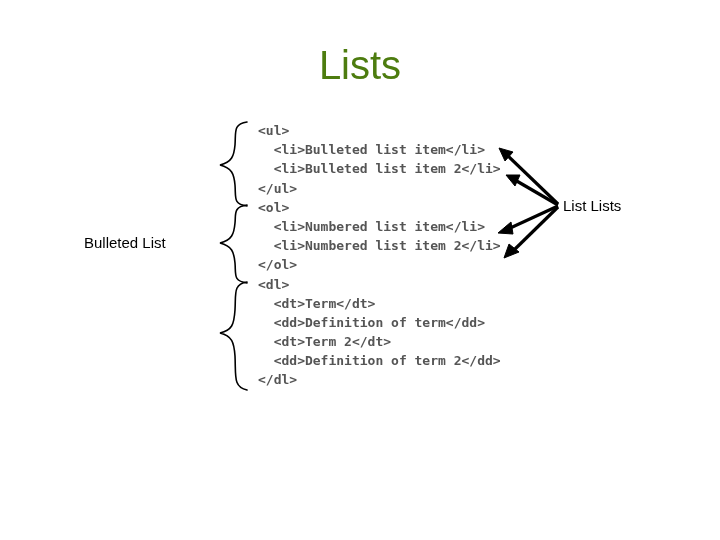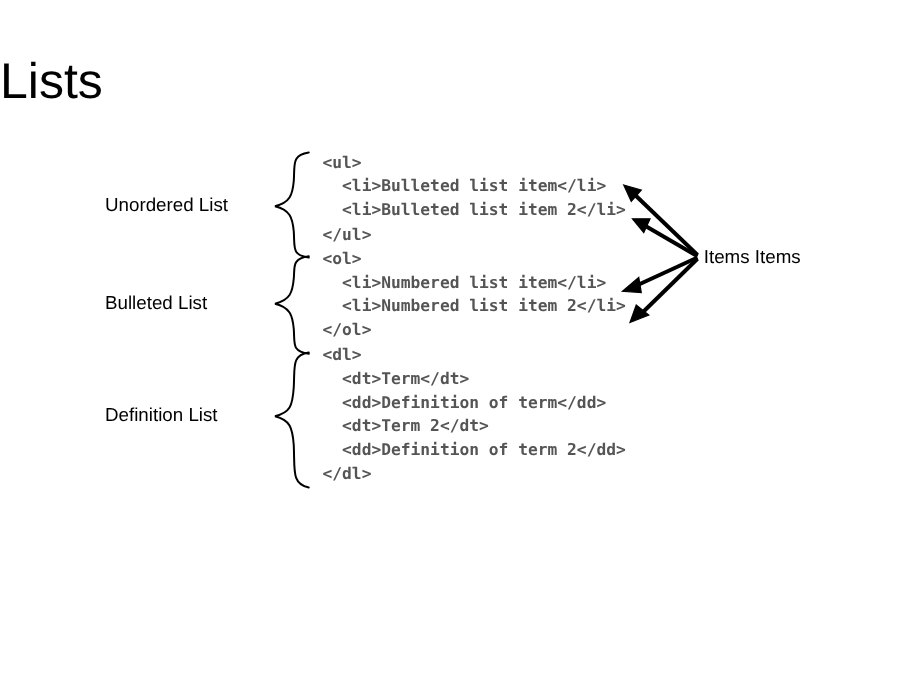--- a/index.html
+++ b/index.html
@@ -22,24 +22,25 @@
     height: 540px;
     background: #ffffff;
   }
 
   
   #slide-title {
     position: absolute;
     left: 0;
     top: 40px;
     width: 720px;
+    text-align: center;
     font-size: 40px;
     line-height: 50px;
     font-weight: 400;
-    color: #000000;
+    color: #4d7c0f;
     letter-spacing: 0px;
   }
 
   
   .callout-label {
     position: absolute;
     font-size: 15px;
     line-height: 18px;
     font-weight: 400;
     color: #000000;
@@ -102,27 +103,25 @@
     letter-spacing: 0.1px;
   }
 </style>
 </head>
 <body>
 
 <div id="slide">
 
   <div id="slide-title">Lists</div>
 
-  <div class="callout-label" id="label-unordered">Unordered List</div>
 
   <div class="callout-label" id="label-ordered">Bulleted List</div>
 
-  <div class="callout-label" id="label-definition">Definition List</div>
 
-  <div id="label-list-items">Items Items</div>
+  <div id="label-list-items">List Lists</div>
 
   <div id="code-block" style="color: rgb(85, 85, 85);"><span class="code-line">&lt;ul&gt;</span><span class="code-line">  &lt;li&gt;Bulleted list item&lt;/li&gt;</span><span class="code-line">  &lt;li&gt;Bulleted list item 2&lt;/li&gt;</span><span class="code-line">&lt;/ul&gt;</span><span class="code-line">&lt;ol&gt;</span><span class="code-line">  &lt;li&gt;Numbered list item&lt;/li&gt;</span><span class="code-line">  &lt;li&gt;Numbered list item 2&lt;/li&gt;</span><span class="code-line">&lt;/ol&gt;</span><span class="code-line">&lt;dl&gt;</span><span class="code-line">  &lt;dt&gt;Term&lt;/dt&gt;</span><span class="code-line">  &lt;dd&gt;Definition of term&lt;/dd&gt;</span><span class="code-line">  &lt;dt&gt;Term 2&lt;/dt&gt;</span><span class="code-line">  &lt;dd&gt;Definition of term 2&lt;/dd&gt;</span><span class="code-line">&lt;/dl&gt;</span></div>
 
   <svg id="annotations" width="720" height="540" viewBox="0 0 720 540" xmlns="http://www.w3.org/2000/svg">
 
     <path d="M 247 122
              C 233 124, 236 132, 235 145
              C 234 156, 232 162, 220 165
              C 232 168, 234 174, 235 185
              C 236 198, 233 204, 247 206" fill="none" stroke="#000000" stroke-width="1.6" stroke-linecap="round"></path>

